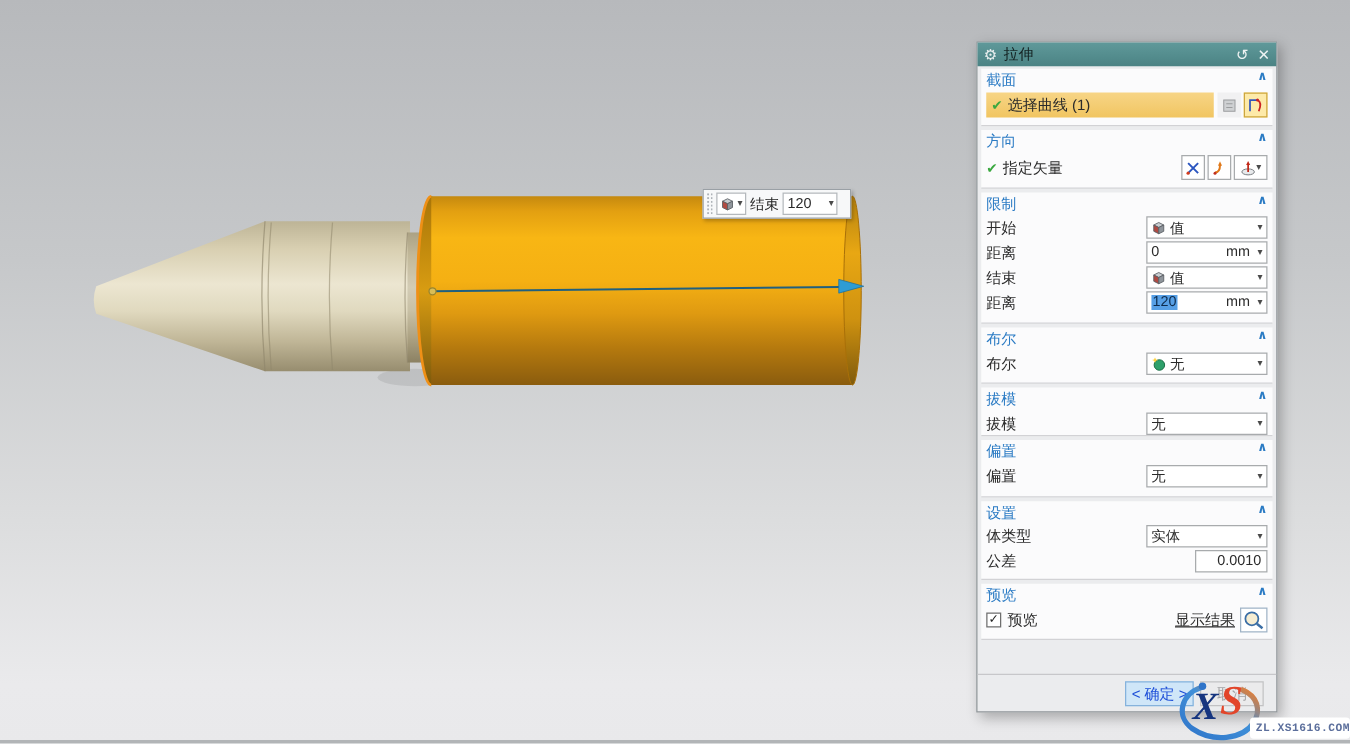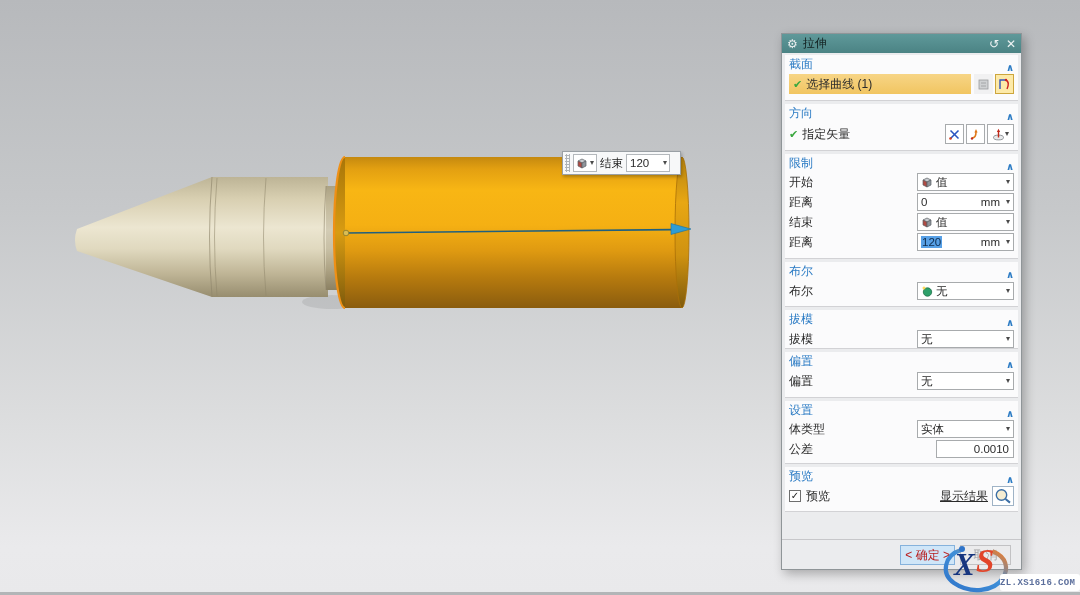--- a/index.html
+++ b/index.html
@@ -33,21 +33,21 @@
     display:flex; flex-direction:column; }
   .titlebar { height:19px; background:linear-gradient(180deg,#5f999a,#4b8384);
     display:flex; align-items:center; padding:0 5px; flex:none; }
   .titlebar .gear { color:#e9efef; font-size:12px; margin-right:5px; }
   .titlebar .t-title { color:#152424; font-size:12px; }
   .titlebar .spacer { flex:1; }
   .titlebar .tbtn { color:#eef3f3; font-size:12px; margin-left:7px; cursor:default; }
 
   .dbody { flex:1; padding:2px 3px; overflow:hidden; }
   .section { background:#fbfbfc; border-bottom:1px solid #d2d2d5; margin-bottom:3px; padding:1px 4px 2px 4px; }
-  .sec-head { display:flex; align-items:flex-end; justify-content:space-between; height:17px; }
+  .sec-head { display:flex; align-items:flex-start; justify-content:space-between; height:17px; }
   .sec-head .h-label { color:#2b7bc4; font-size:12px; }
   .sec-head .chev { color:#2b7bc4; font-size:10px; font-weight:bold; }
   .row { display:flex; align-items:center; justify-content:space-between; height:20px; }
   .row .lbl { font-size:12px; color:#2b2b2b; white-space:nowrap; }
   .chk-green { color:#3aa83f; font-size:11px; margin-right:4px; }
 
   .select-bar { flex:1; height:20px; background:linear-gradient(180deg,#f7d586,#f1c561);
     display:flex; align-items:center; padding:0 4px; margin-right:3px; }
   .icon-btn { width:19px; height:20px; display:flex; align-items:center; justify-content:center;
     background:#f1f1f2; border:1px solid transparent; }
@@ -57,45 +57,45 @@
 
   .combo { width:97px; height:18px; background:#fff; border:1px solid #a8abad;
     display:flex; align-items:center; padding:0 3px; gap:3px; font-size:11.5px; }
   .combo .grow { flex:1; white-space:nowrap; overflow:hidden; }
   .combo .unit { margin-right:3px; }
   .val-sel { background:#57a0e6; color:#0e2c4e; padding:0 1px; }
 
   .checkbox { width:12px; height:12px; border:1px solid #6e6e6e; background:#fff;
     display:inline-flex; align-items:center; justify-content:center; margin-right:5px;
     font-size:10px; color:#222; line-height:1; flex:none; }
-  .num-input { width:78px; height:18px; background:#fff; border:1px solid #a8abad;
+  .num-input { width:58px; height:18px; background:#fff; border:1px solid #a8abad;
     display:flex; align-items:center; justify-content:flex-end; padding:0 4px; font-size:11.5px; }
   .mag-btn { width:22px; height:20px; background:#fff; border:1px solid #9fb3c6;
     display:flex; align-items:center; justify-content:center; margin-left:4px; }
   .preview-right { display:flex; align-items:center;text-decoration:underline; }
 
   .footer { border-top:1px solid #c7c7ca; padding:5px 10px 0 0; height:30px;
     display:flex; justify-content:flex-end; gap:5px; }
   .btn { height:20px; min-width:51px; font-size:12px; display:flex; align-items:center;
     justify-content:center; padding:0 4px; }
-  .btn.ok { background:#cfe6f8; border:1px solid #85b2dc; color:#b91c1c; }
+  .btn.ok { background:#cfe6f8; border:1px solid #85b2dc; color:#1d4ed8; }
   .btn.cancel { background:#ebebec; border:1px solid #c2c2c4; color:#a3a3a5; }
 
   
   .watermark { position:absolute; left:941px; top:540px; width:139px; height:55px; z-index:50; }
   .wm-swoosh { position:absolute; left:0; top:0; }
   .wm-x { position:absolute; left:13px; top:7px; font-family:"Liberation Serif","DejaVu Serif",serif;
     font-style:italic; font-weight:bold; font-size:31px; color:#16357f; }
   .wm-s { position:absolute; left:35px; top:3px; font-family:"Liberation Serif","DejaVu Serif",serif;
     font-style:italic; font-weight:bold; font-size:33px; color:#e2452a; }
   .wm-name { position:absolute; left:61px; top:1px; font-size:25px; font-weight:bold; color:#e0382c;
     letter-spacing:1px; white-space:nowrap;
     text-shadow:-1px -1px 0 #fff,1px -1px 0 #fff,-1px 1px 0 #fff,1px 1px 0 #fff; }
   .wm-urlbox { position:absolute; left:59px; top:34px; width:80px; height:17px; background:#fff;
-    border-radius:3px; display:flex; align-items:center; justify-content:flex-start; }
+    border-radius:3px; display:flex; align-items:center; justify-content:flex-end; }
   .wm-url { font-family:"Liberation Mono","DejaVu Sans Mono",monospace; font-size:9px; font-weight:bold;
     color:#5c6f9c; letter-spacing:.4px; white-space:nowrap; }
 </style>
 </head>
 <body>
 
 <div class="stage">
 
   <svg class="model-svg" width="760" height="595" viewBox="0 0 760 595">
     <defs>

